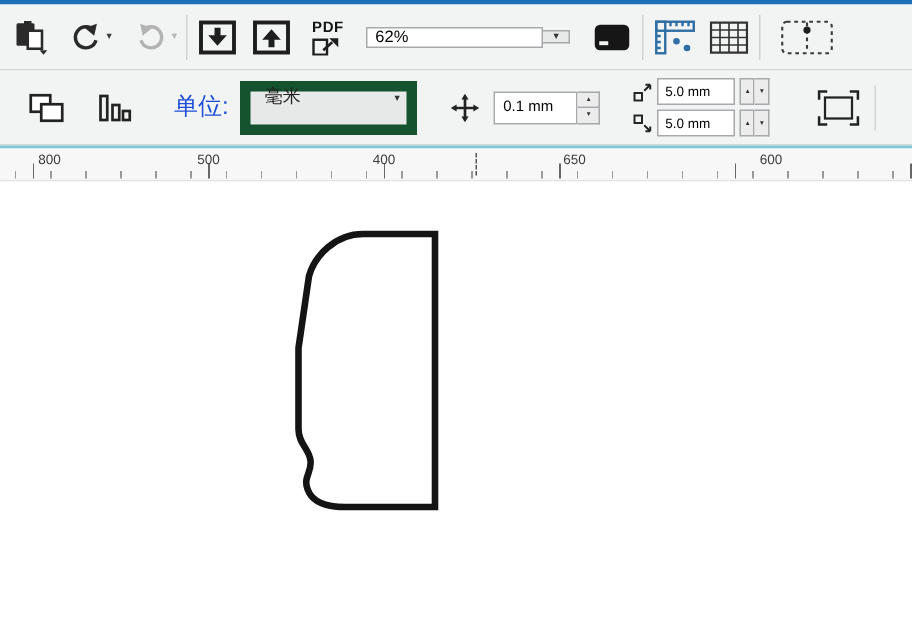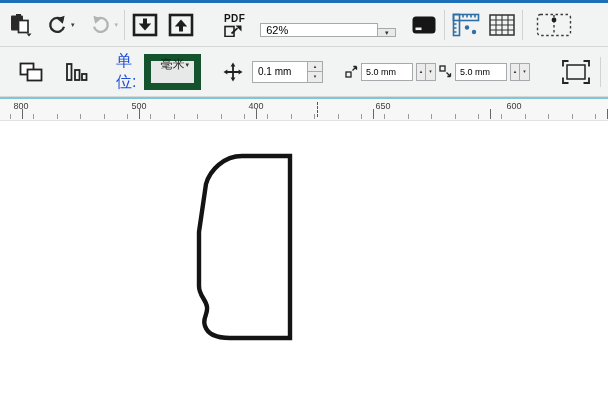--- a/index.html
+++ b/index.html
@@ -30,21 +30,21 @@
   .chev {
     background:none; border:none; padding:0 1px;
     font-size:7px; color:#3a3a3a; line-height:1;
   }
   .chev.disabled { color:#b5b5b5; }
   .sep { width:1px; height:30px; background:#d2d2d2; margin:0 5px; flex:none; }
 
   .pdf-btn { display:flex; flex-direction:column; align-items:flex-start; background:none; border:none; padding:2px 3px; }
   .pdf-text { font-size:10px; font-weight:bold; letter-spacing:0.4px; color:#141414; line-height:1.1; }
 
-  .zoom-combo { display:flex; align-items:flex-end; height:24px; }
+  .zoom-combo { display:flex; align-items:center; height:24px; }
   .zoom-input {
     width:118px; border:1px solid #a7a9ac; background:#fff;
     font-size:11px; padding:0 5px; font-family:"Liberation Sans",sans-serif;
   }
   .drop-btn {
     width:18px; border:1px solid #a7a9ac; border-left:none; background:#e8e9e9;
     font-size:7px; color:#333; padding:0; line-height:1;
   }
 
   .pb-label { font-size:16px; color:#1d4ed8; }
@@ -61,21 +61,21 @@
     width:56px; border:1px solid #a7a9ac; background:#fff;
     font-size:10px; padding:0 5px; font-family:"Liberation Sans",sans-serif;
   }
   .spin-btns { display:flex; flex-direction:column; width:15px; }
   .spin-btns button {
     flex:1; border:1px solid #a7a9ac; border-left:none; background:#ececec;
     font-size:5px; color:#333; padding:0; line-height:1;
   }
   .spin-btns button + button { border-top:none; }
 
-  .dup-stack { display:flex; gap:3px;align-items:flex-end; }
+  .dup-stack { display:flex; flex-direction:column; gap:3px;align-items:flex-end; }
   .dup-row { display:flex; align-items:center; gap:3px; }
   .dup-input {
     width:52px; height:18px; border:1px solid #a7a9ac; background:#fff;
     font-size:9px; padding:0 4px; font-family:"Liberation Sans",sans-serif;
   }
   .dup-arrows { display:flex; height:18px; }
   .dup-arrows button {
     width:10px; border:1px solid #a7a9ac; background:#ececec;
     font-size:5px; color:#333; padding:0; line-height:1;
   }
@@ -152,21 +152,21 @@
       </svg>
     </button>
 
     <button class="tbtn" style="margin-left:6px">
       <svg width="26" height="24" viewBox="0 0 26 24">
         <rect x="2" y="2" width="22" height="20" fill="none" stroke="#1e1e1e" stroke-width="2.6"></rect>
         <path d="M11 18.5h4v-5h4.2L13 6.5 6.8 13.5H11z" fill="#1e1e1e"></path>
       </svg>
     </button>
 
-    <button class="pdf-btn" style="margin-left:25px">
+    <button class="pdf-btn" style="margin-left:9px">
       <span class="pdf-text">PDF</span>
       <svg width="19" height="13" viewBox="0 0 19 13">
         <rect x="1" y="2.5" width="9" height="10" fill="none" stroke="#1e1e1e" stroke-width="1.6"></rect>
         <path d="M7.5 9.5 L13.5 4.2" stroke="#1e1e1e" stroke-width="1.7"></path>
         <path d="M11.5 1.5h6v6z" fill="#1e1e1e"></path>
       </svg>
     </button>
 
     <div class="zoom-combo" style="margin-left:12px">
       <input class="zoom-input" value="62%" style="">
@@ -288,21 +288,21 @@
       </svg>
     </button>
 
     <div class="sep" style="margin-left:8px"></div>
   </div>
 
   <div class="page-top-line"></div>
   <div class="ruler">
     <div class="ruler-ticks-minor"></div>
     <div class="ruler-ticks-major"></div>
-    <span class="ruler-label" style="left:21px">800</span>
+    <span class="ruler-label" style="left:33px">800</span>
     <span class="ruler-label" style="left:139px">500</span>
     <span class="ruler-label" style="left:256px">400</span>
     <span class="ruler-label" style="left:383px">650</span>
     <span class="ruler-label" style="left:514px">600</span>
     <div class="ruler-caret"></div>
   </div>
 
   <div class="canvas">
     <svg width="608" height="292" viewBox="0 0 608 292">
       <path d="M290 35 L242 35 C224 35 210 49 206 63 L199 111 L199 165

